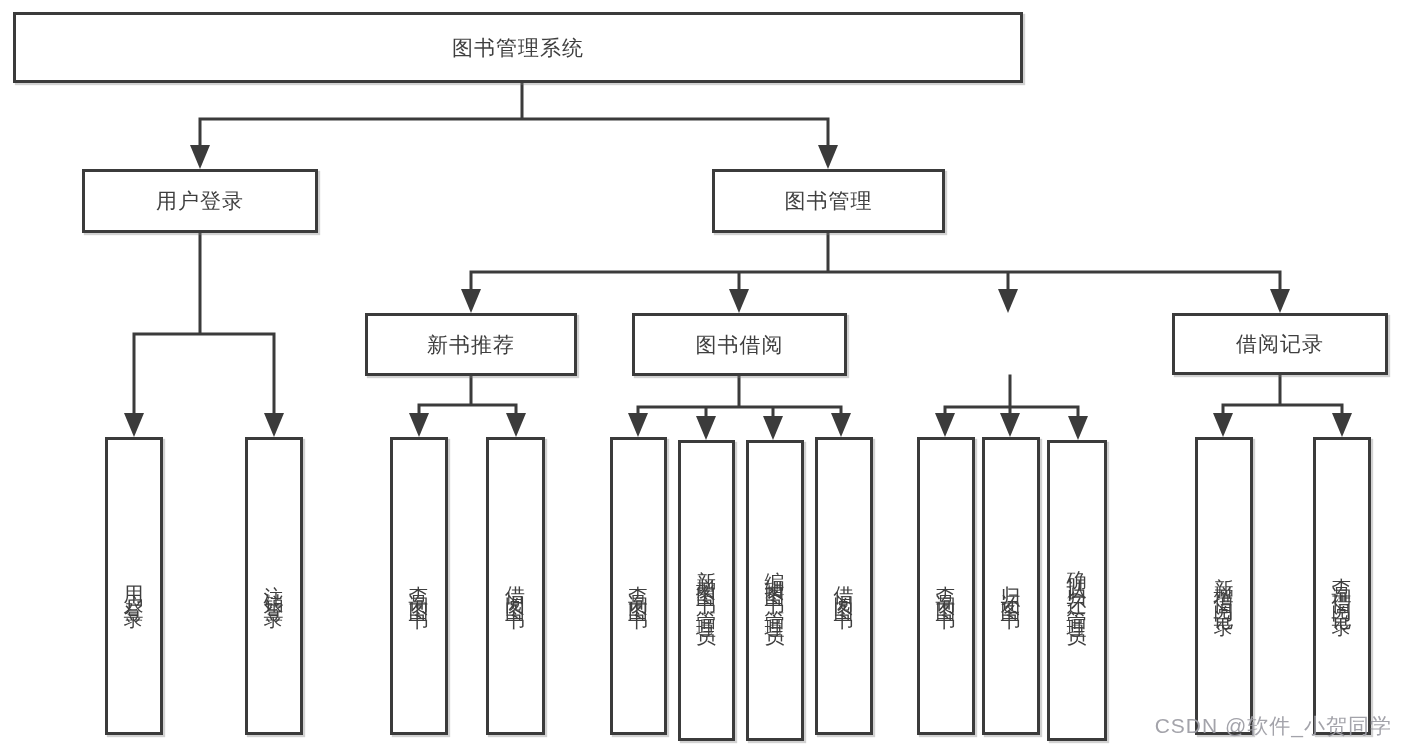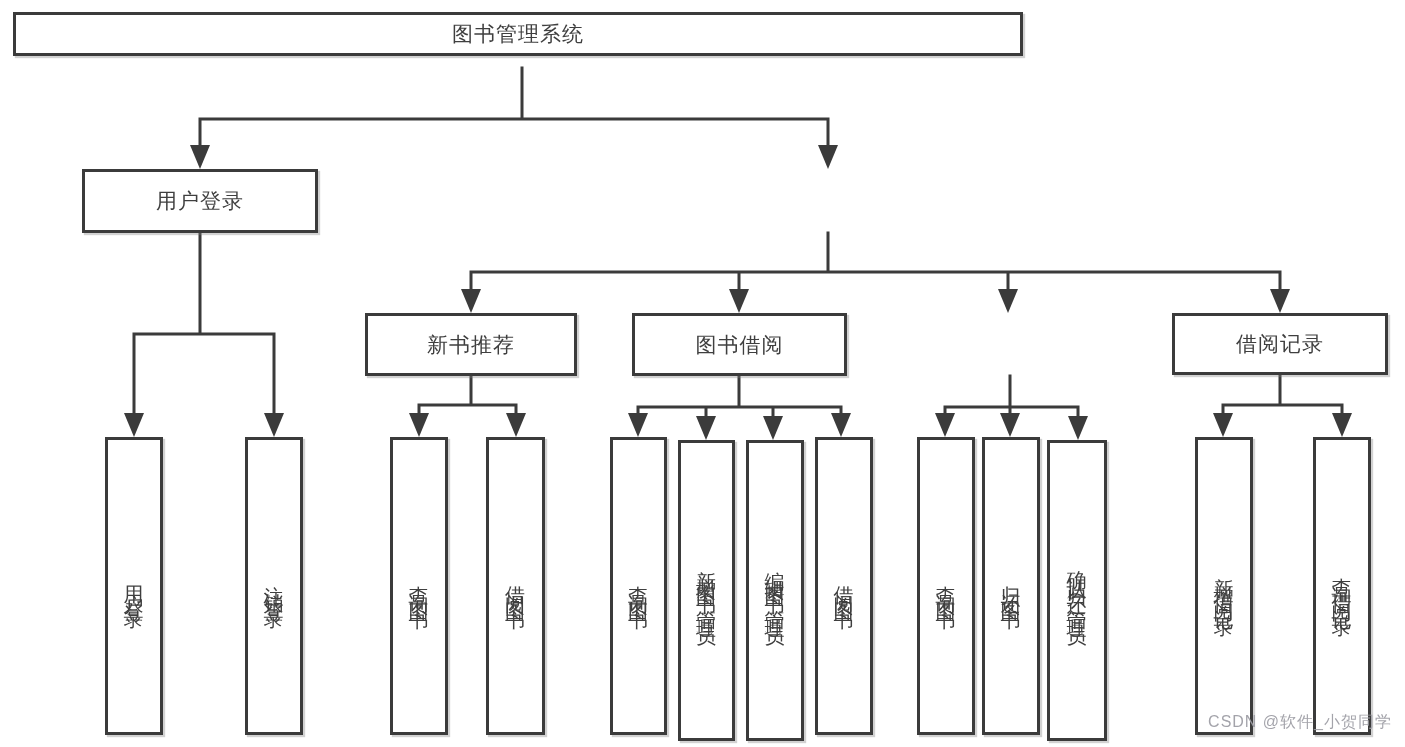--- a/index.html
+++ b/index.html
@@ -25,21 +25,21 @@
   .box.v span {
     writing-mode:vertical-rl;
     font-size:20px;
     letter-spacing:8px;
     line-height:1;
     white-space:nowrap;
   }
   .watermark {
     position:absolute;
     top:712px; right:13px;
-    font-size:16px;
+    font-size:21px;
     color:rgba(158,158,165,0.95);
     letter-spacing:1px;
     z-index:3;
     white-space:nowrap;
   }
 </style>
 </head>
 <body>
 
 <div class="stage">
@@ -77,23 +77,24 @@
       <polygon points="763,416 783,416 773,440"></polygon>
       <polygon points="831,413 851,413 841,437"></polygon>
       <polygon points="935,413 955,413 945,437"></polygon>
       <polygon points="1000,413 1020,413 1010,437"></polygon>
       <polygon points="1068,416 1088,416 1078,440"></polygon>
       <polygon points="1213,413 1233,413 1223,437"></polygon>
       <polygon points="1332,413 1352,413 1342,437"></polygon>
     </g>
   </svg>
 
-  <div class="box h" style="left:13px; top:12px; width:1010px; height:44px;">图书管理系统</div>
+  <div class="box h" style="left:13px; top:12px; width:1010px; height:71px;">图书管理系统</div>
 
   <div class="box h" style="left:82px; top:169px; width:236px; height:64px;">用户登录</div>
+  <div class="box h" style="left:712px; top:169px; width:233px; height:64px;">图书管理</div>
 
   <div class="box h" style="left:632px; top:313px; width:215px; height:63px;">图书借阅</div>
   <div class="box h" style="left:365px; top:313px; width:212px; height:63px;">新书推荐</div>
   <div class="box h" style="left:1172px; top:313px; width:216px; height:62px;">借阅记录</div>
 
   <div class="box v" style="left:105px; top:437px; width:58px; height:298px;">
     <span>用户登录</span>
   </div>
   <div class="box v" style="left:245px; top:437px; width:58px; height:298px;">
     <span>注销登录</span>

